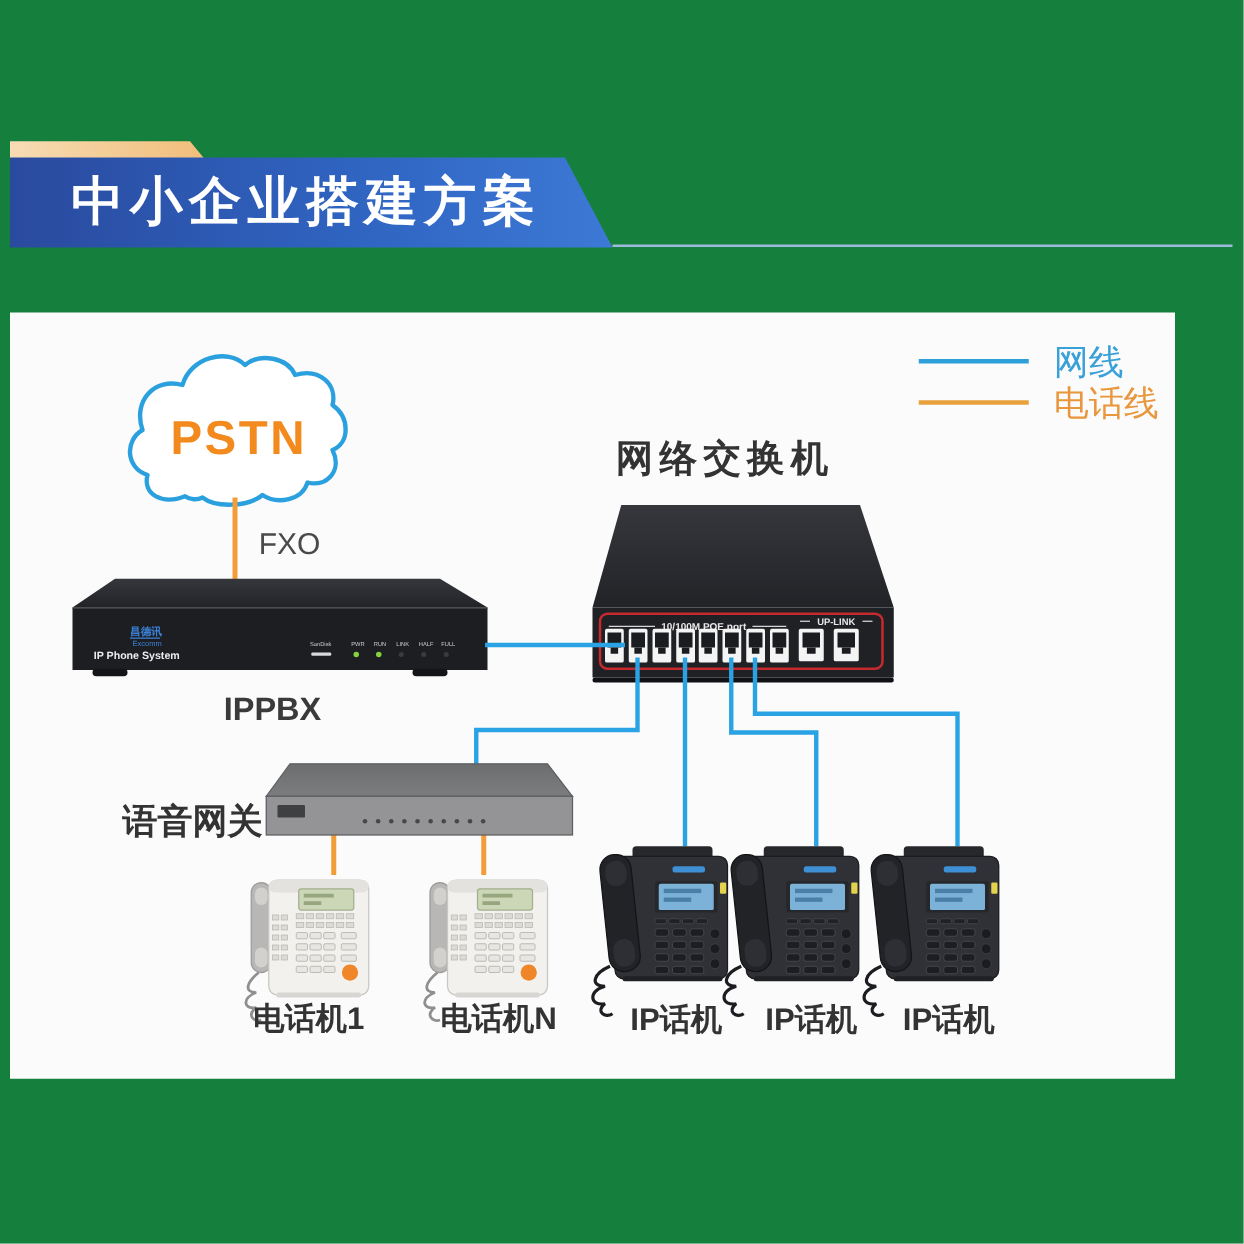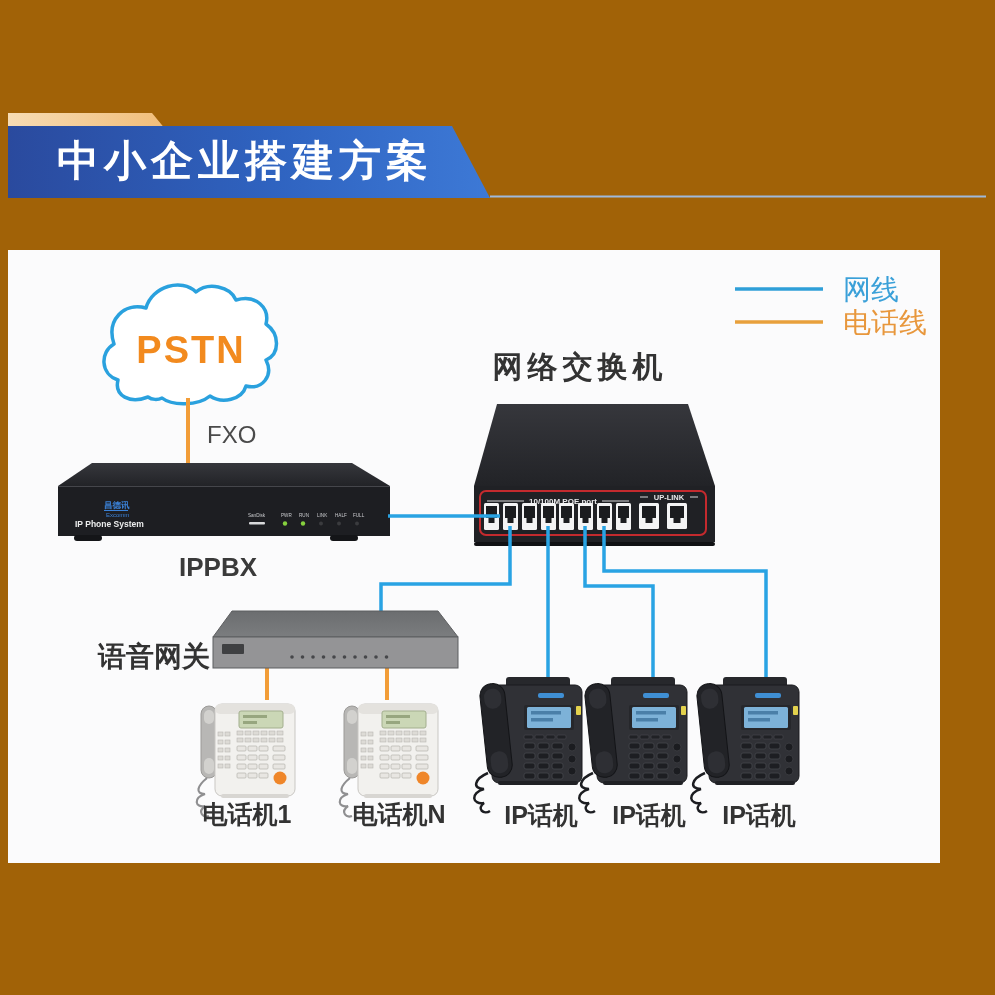--- a/index.html
+++ b/index.html
@@ -1,16 +1,16 @@
 <!DOCTYPE html>
 <html><head>
 <meta charset="utf-8">
 <style>
   html,body{margin:0;padding:0;background:#fff;}
-  .page{width:995px;height:995px;position:relative;background:#a16207;overflow:hidden;
+  .page{width:995px;height:995px;position:relative;background:#15803d;overflow:hidden;
         font-family:"Liberation Sans",sans-serif;}
   svg{display:block;}
   svg text{font-family:"Liberation Sans","DejaVu Sans",sans-serif;}
 </style>
 </head>
 <body>
 
 <div class="page">
 <svg width="995" height="995" viewBox="0 0 995 995">
   <defs>

